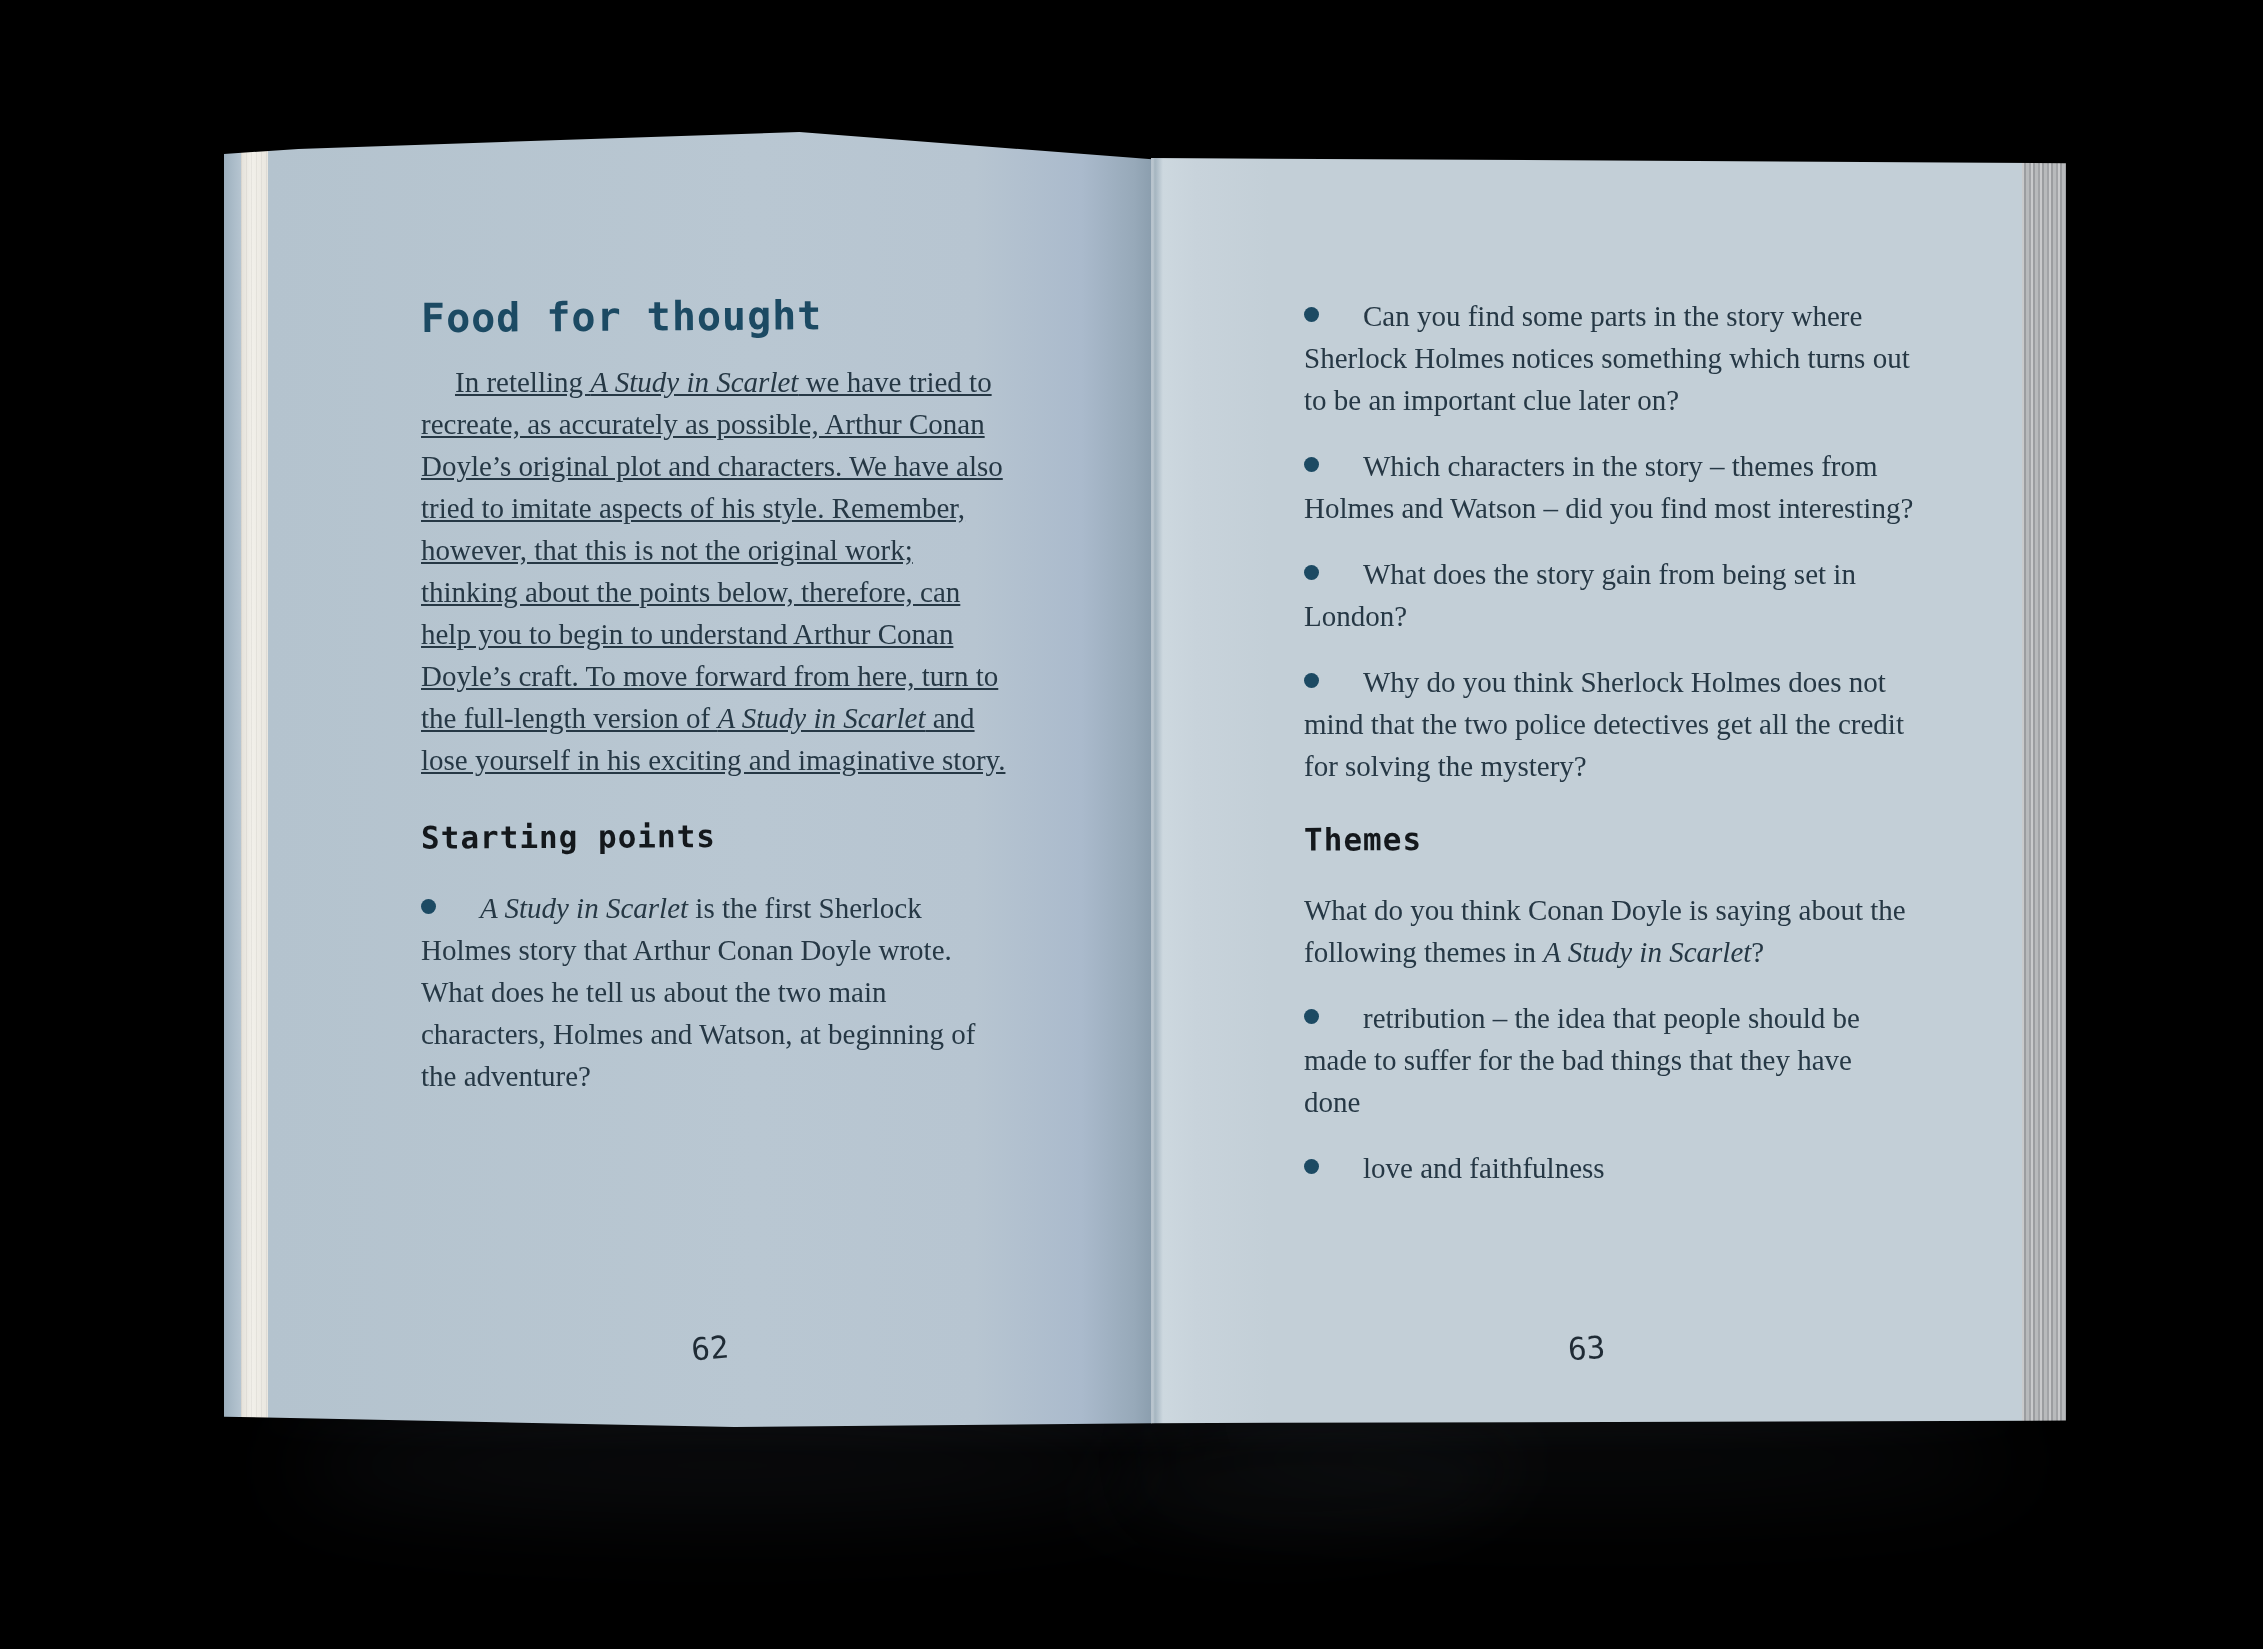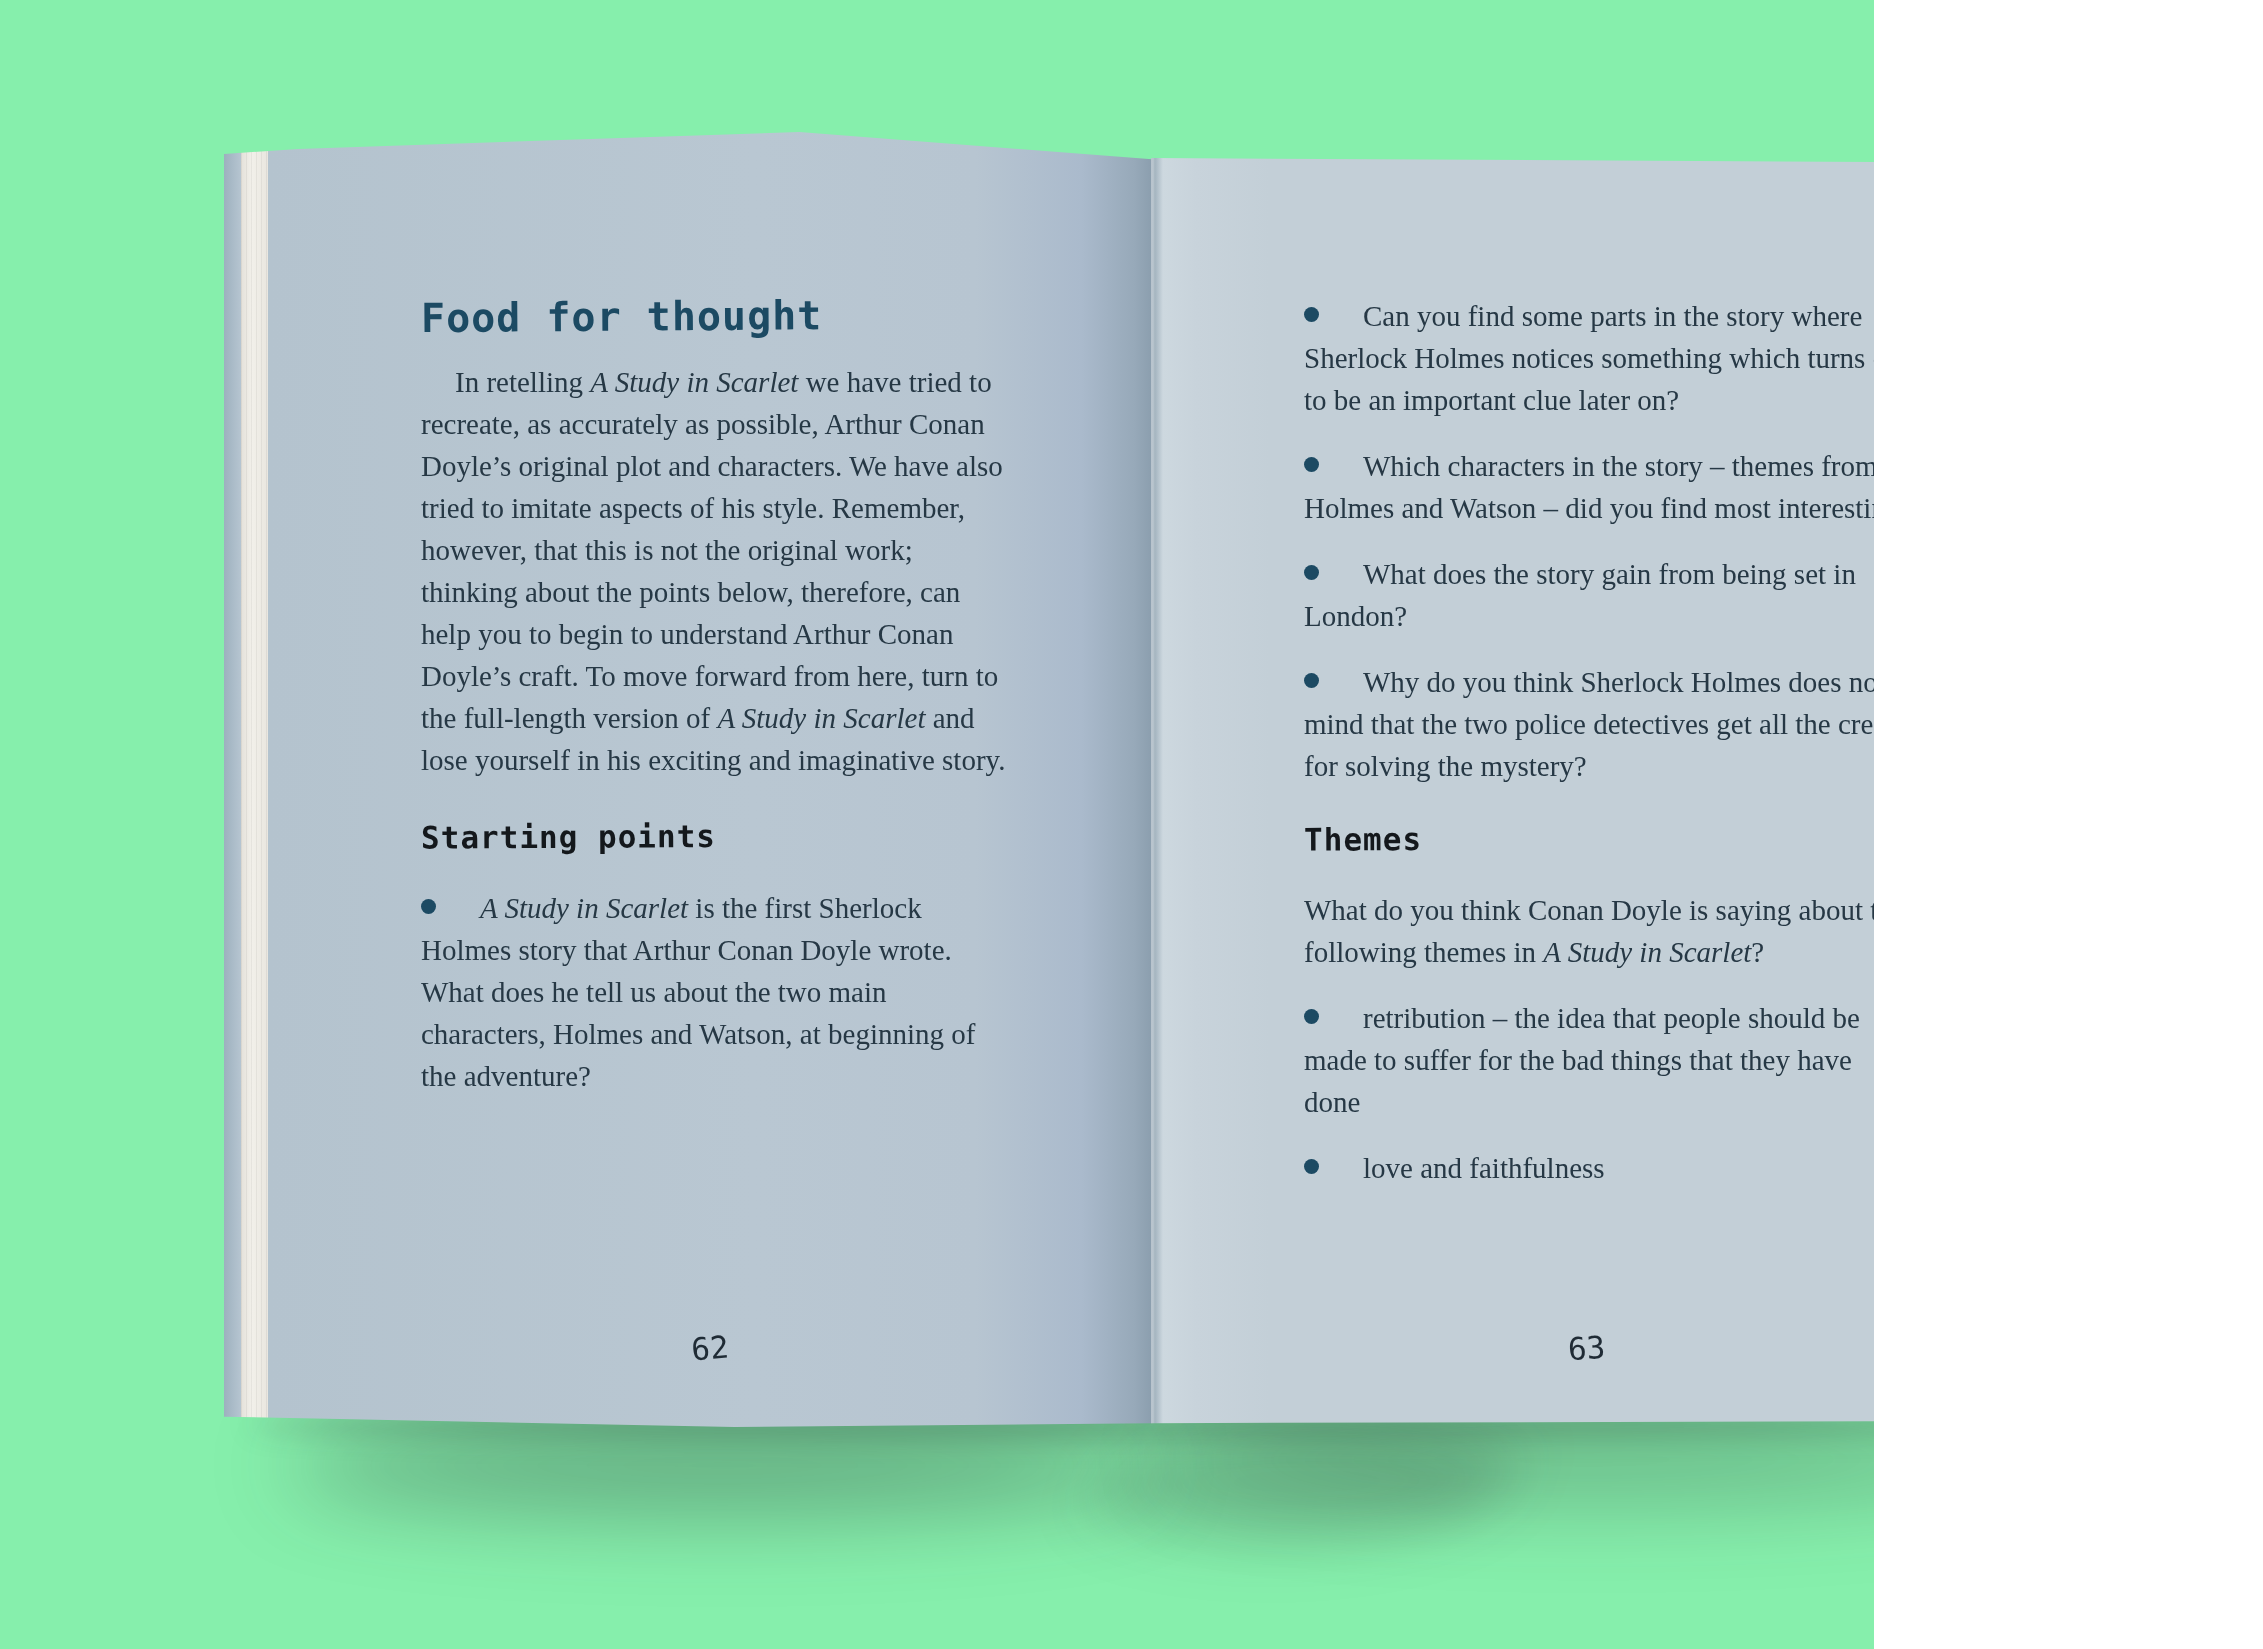--- a/index.html
+++ b/index.html
@@ -1,17 +1,17 @@
 <!DOCTYPE html>
 <html><head>
 <meta charset="utf-8">
 <style>
   html,body { margin:0; padding:0; background:#ffffff; }
   .stage {
-    position:relative; width:1874px; height:1649px; background:#86efac;
+    position:relative; width:2263px; height:1649px; background:#000000;
     overflow:hidden; font-family:"Liberation Serif", serif;
   }
 
   
   .shadow { position:absolute; pointer-events:none; }
   .shadow-edge   { left:248px; top:1410px; width:1782px; height:28px;
                    background:rgba(30,34,40,0.30); filter:blur(14px); border-radius:50%; }
   .shadow-left   { left:287px; top:1416px; width:871px; height:99px;
                    background:rgba(30,34,40,0.32); filter:blur(42px); border-radius:50%; }
   .shadow-right  { left:1168px; top:1416px; width:851px; height:87px;
@@ -61,21 +61,21 @@
 
   .hand { font-family:"DejaVu Sans Mono", monospace; font-weight:bold; }
 
   h1.title { margin:0 0 24px 0; font-size:40px; letter-spacing:1px;
     color:#1c4a63; transform:rotate(-0.4deg); }
   h2.subtitle { margin:34px 0 30px 0; font-size:31px; letter-spacing:1px;
     color:#14181c; transform:rotate(-0.3deg); }
   .page-right h2.subtitle { margin-top:30px; }
 
   p.body { margin:0; }
-  p.indent { text-indent:34px; }
+  p.indent { text-indent:34px;text-decoration:underline; }
   .it { font-style:italic; }
 
   p.bullet { margin:0 0 24px 0; }
   .dot { display:inline-block; width:15px; height:15px; border-radius:50%;
     background:#1c4a63; margin-right:44px; transform:translateY(-4px); }
   .bullets-top { margin-top:0; }
 
   .page-num { position:absolute; bottom:65px; left:0; right:0; text-align:center;
     font-family:"DejaVu Sans Mono", monospace; font-size:31px; color:#1f2b35; }
   .page-num.n62 { transform:rotate(-5deg); }

